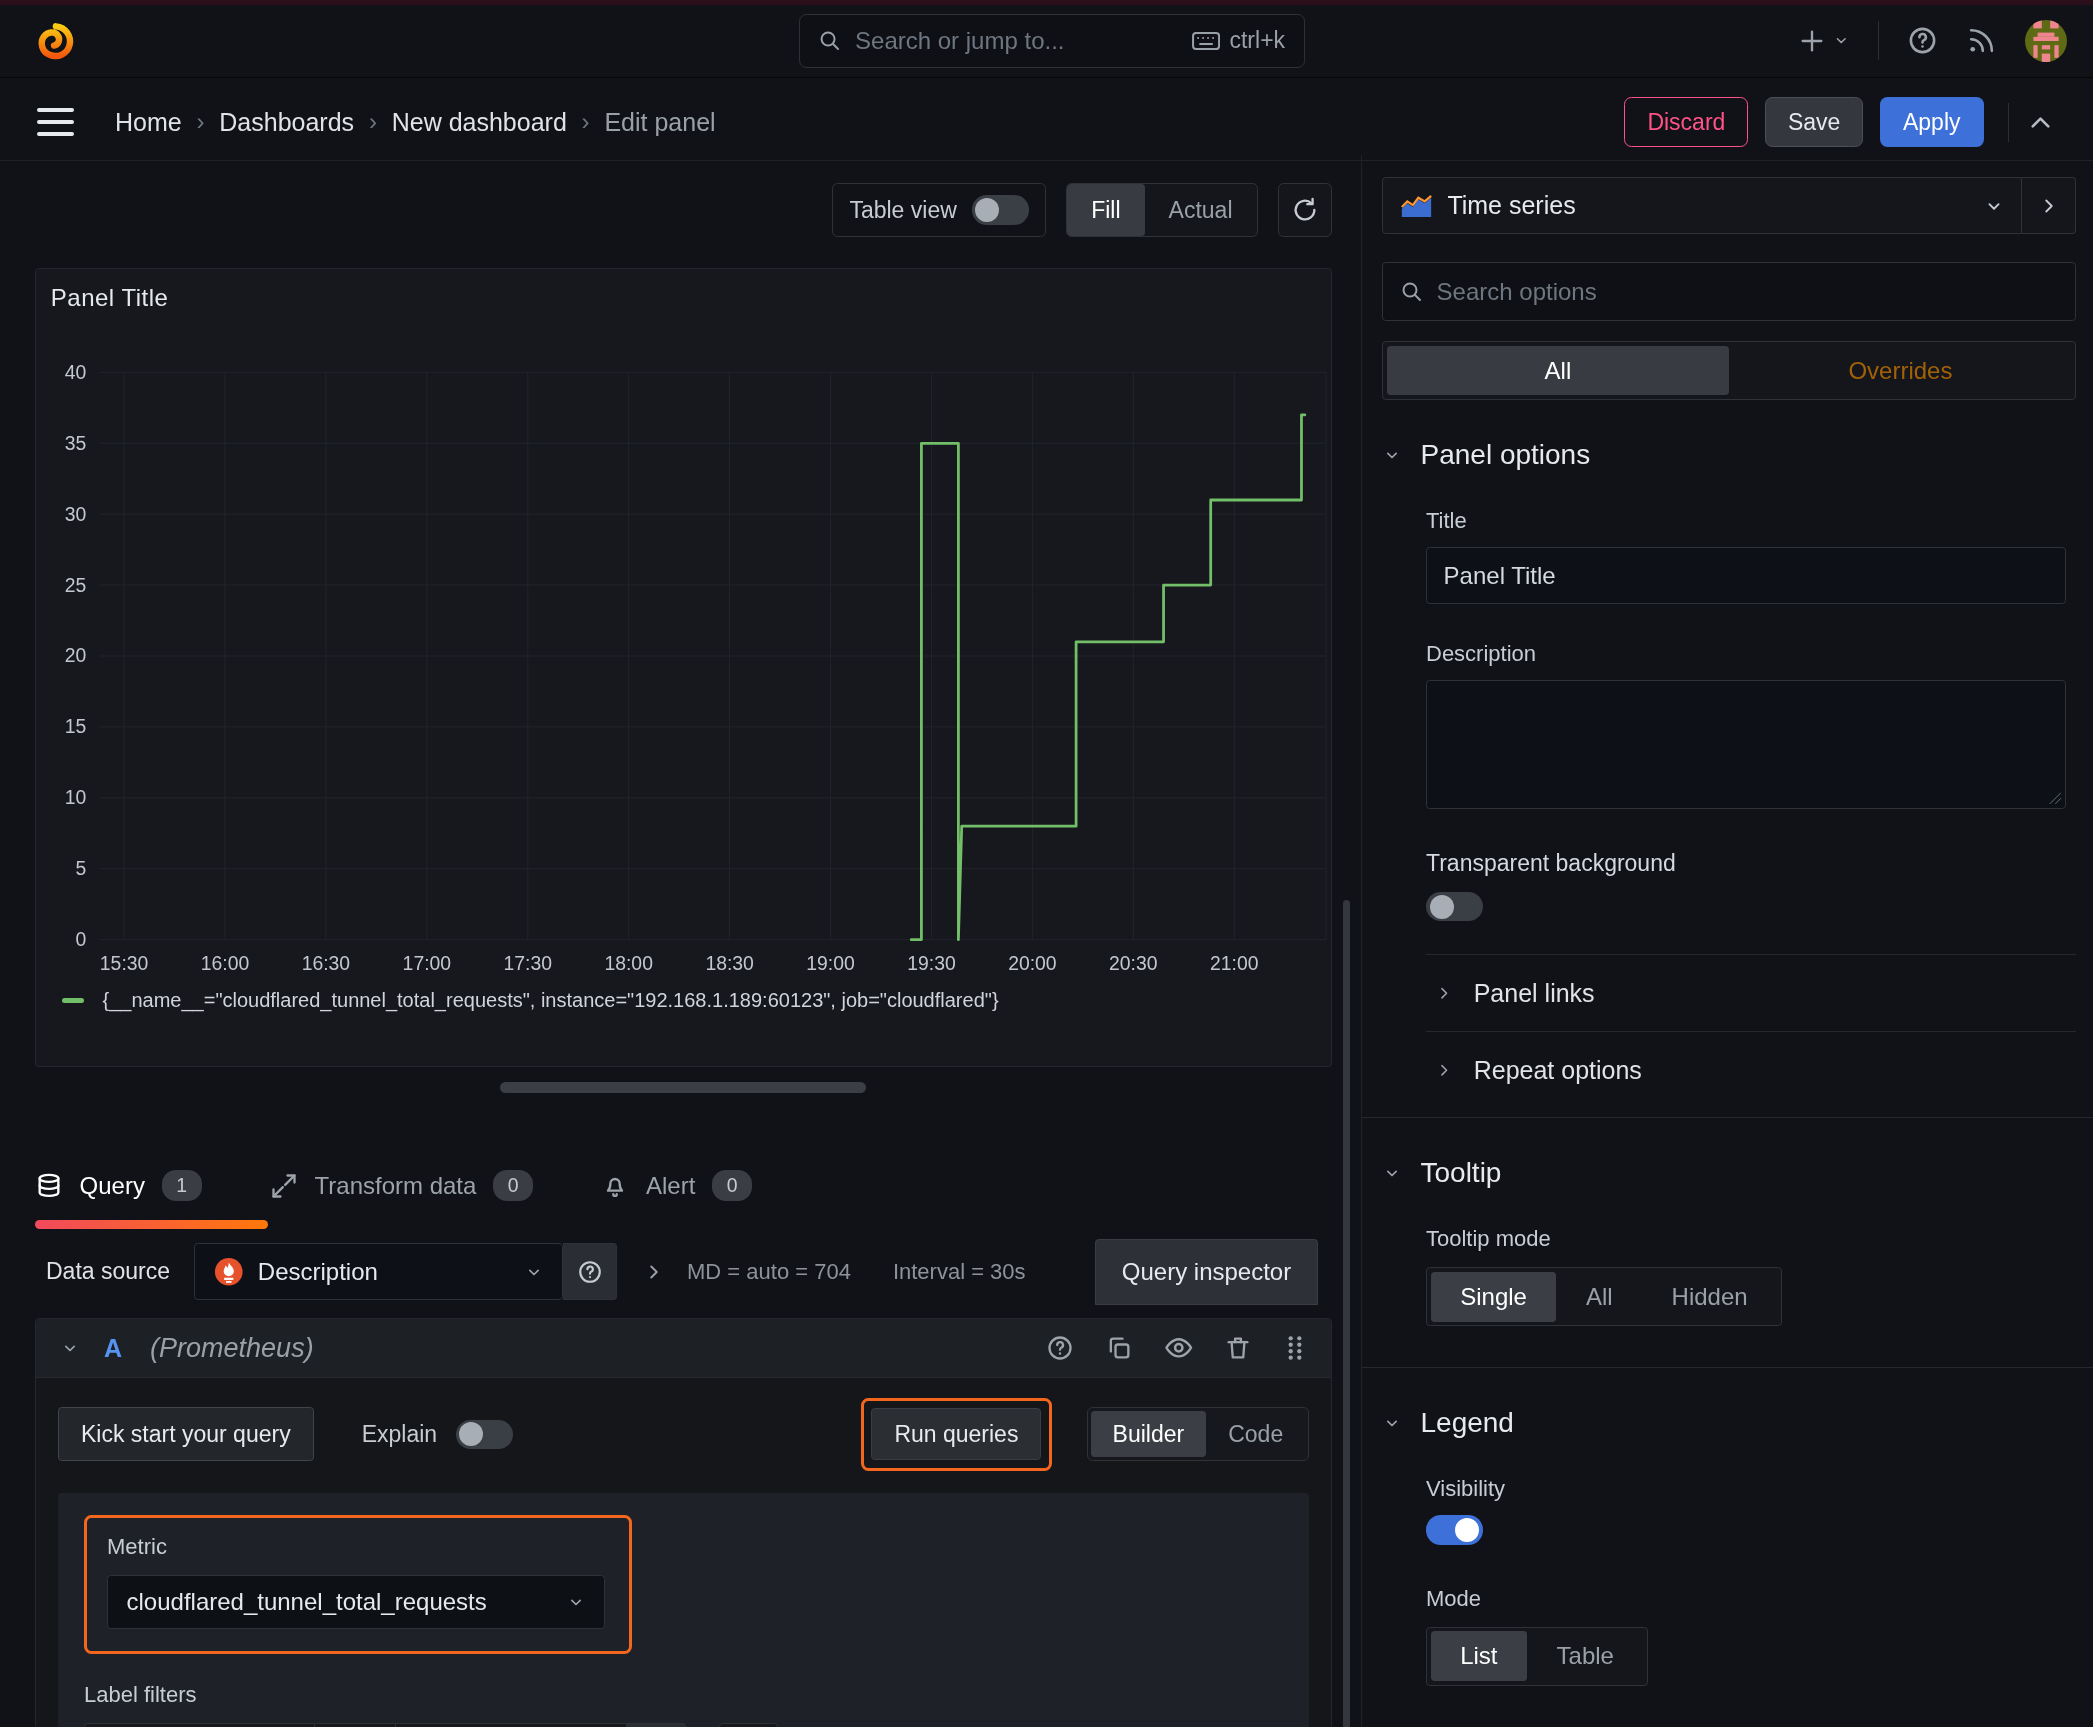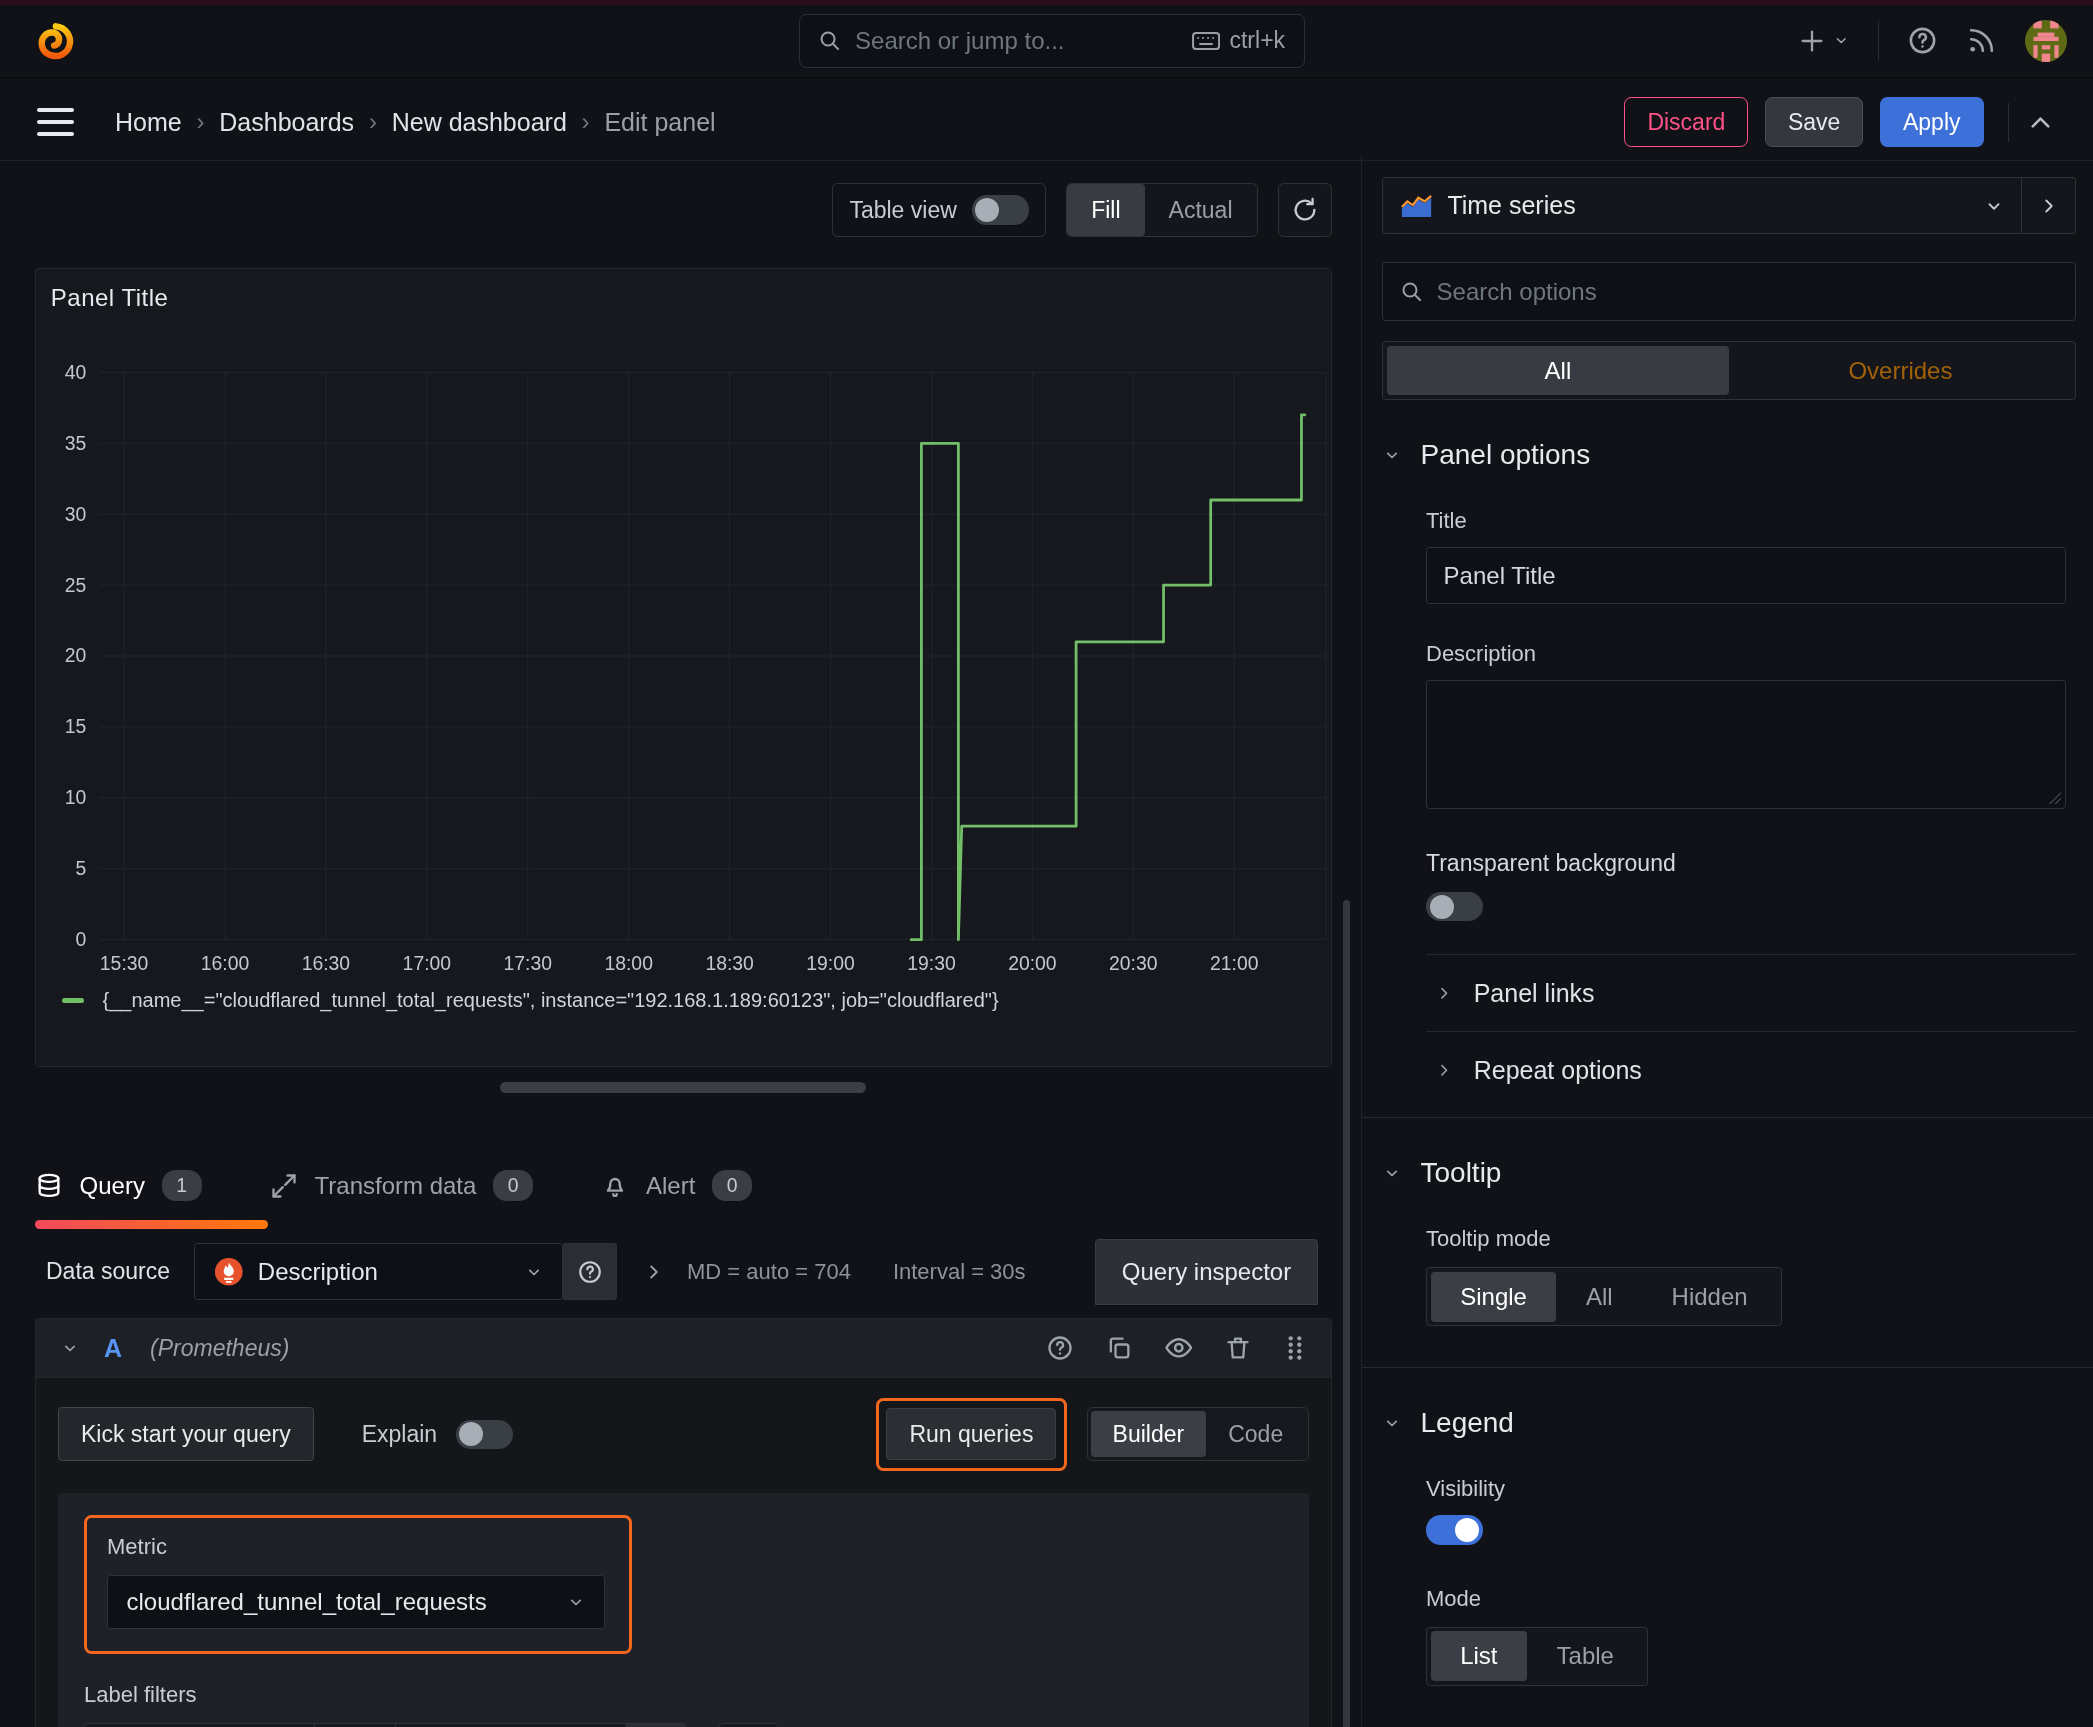--- a/index.html
+++ b/index.html
@@ -107,31 +107,31 @@
   .ds-chev { margin:0 22px 0 26px; color:#9da3ab; cursor:pointer; }
   .ds-meta { color:#8d939b; font-size:22px; margin-right:42px; white-space:nowrap; }
   .qi-btn { margin-left:auto; margin-right:14.8px; background:#2d3036; border:0.9px solid #3a3d43; border-radius:3.7px 3.7px 0 0;
     height:66px; padding:0 26px; display:flex; align-items:center; font-size:24px; color:#e6e9ed; cursor:pointer; }
 
   
   .qcard { position:absolute; left:35px; top:1163px; width:1297px; height:565px;
     border:0.9px solid var(--border-soft); border-radius:3.7px 3.7px 0 0; background:var(--card-body); overflow:hidden; }
   .qhead { height:59px; background:var(--card-head); display:flex; align-items:center; padding:0 24px; border-bottom:0.9px solid #25282e; }
   .qref { color:var(--link); font-size:25px; font-weight:bold; margin:0 28px 0 24px; }
-  .qds { color:#9aa0a8; font-style:italic; font-size:23px; }
+  .qds { color:#9aa0a8; font-style:italic; font-size:27px; }
   .qicons { margin-left:auto; display:flex; align-items:center; gap:31px; color:#9da3ab; }
   .qbody { padding:20px 22px 0 22px; }
   .kick-row { display:flex; align-items:center; }
   .kick-btn { background:#23262b; border:0.9px solid #41444a; border-radius:3.7px; height:54px; padding:0 22px;
     font-size:23px; color:#e8eaee; display:flex; align-items:center; cursor:pointer; }
   .explain { display:flex; align-items:center; gap:18.5px; margin-left:48px; color:#c7ccd3; font-size:23px; }
   .run-wrap { margin-left:auto; border:3.7px solid var(--orange); border-radius:7.4px; padding:7.4px; }
   .run-btn { background:#2b2e33; border:0.9px solid #3a3d43; border-radius:3.7px; height:52px; padding:0 22px;
     font-size:23px; color:#e8eaee; display:flex; align-items:center; cursor:pointer; }
-  .bc-group { margin-left:20px; display:flex; align-items:center; border:0.9px solid var(--border); border-radius:5.5px;
+  .bc-group { margin-left:35px; display:flex; align-items:center; border:0.9px solid var(--border); border-radius:5.5px;
     height:54px; padding:2.8px; background:#16181d; }
   .bc-item { padding:0 22px; height:46px; display:flex; align-items:center; font-size:23px; color:#9aa0a8; cursor:pointer; }
   .bc-item.active { background:#3b3e45; border-radius:3.7px; color:#fff; }
   .inner-sec { margin-top:22px; background:var(--inner); border-radius:3.7px; padding:22px 26px; height:388px; }
   .metric-hl { display:inline-block; border:3.7px solid var(--orange); border-radius:7.4px; padding:16.6px 24px 22px 20px; }
   .flabel { font-size:22px; color:#c8cdd4; }
   .metric-select { margin-top:14.8px; width:498px; height:54px; background:#0d1014; border:0.9px solid var(--border);
     border-radius:3.7px; display:flex; align-items:center; padding:0 18.5px; font-size:24px; color:#e6e9ed; cursor:pointer; }
   .metric-select .chev { margin-left:auto; color:#9da3ab; }
   .lf-label { margin-top:28px; font-size:22px; color:#c8cdd4; }

